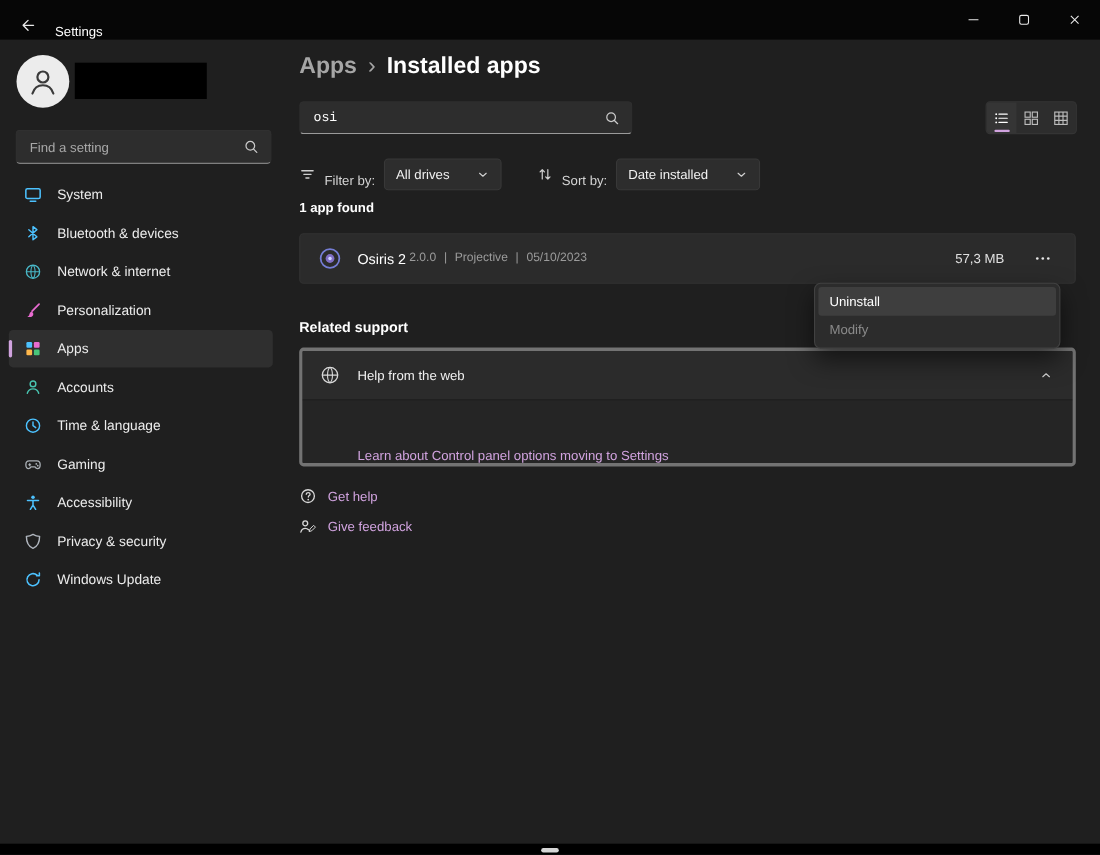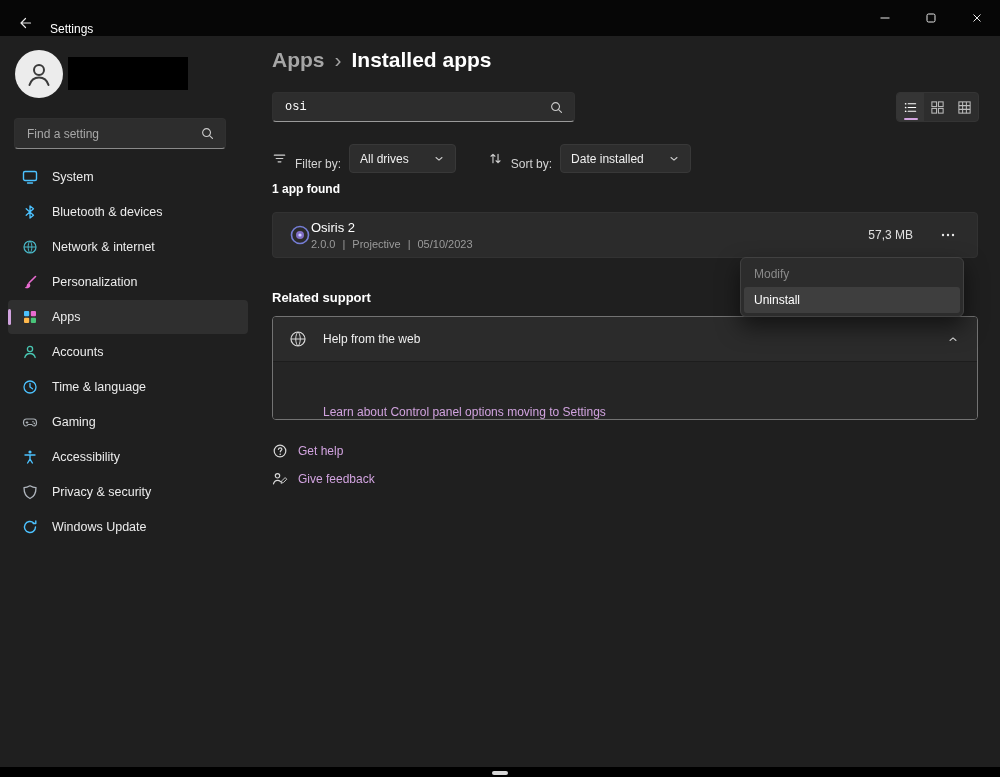--- a/index.html
+++ b/index.html
@@ -13,21 +13,21 @@
   
   .titlebar { position:absolute; left:0; top:0; width:1000px; height:36px; background:#060606; display:flex; align-items:flex-end; }
   .back-btn { width:34px; height:26px; margin-left:8px; display:flex; align-items:center; justify-content:center; border-radius:4px; cursor:pointer; }
   .titlebar-title { margin-left:8px; font-size:12px; color:#fff; }
   .win-controls { position:absolute; right:0; top:0; display:flex; height:36px; }
   .win-btn { width:46px; height:36px; display:flex; align-items:center; justify-content:center; cursor:pointer; }
   
   .avatar { position:absolute; left:15px; top:50px; width:48px; height:48px; border-radius:50%; background:#ececec; display:flex; align-items:center; justify-content:center; }
   .redaction { position:absolute; left:68px; top:57px; width:120px; height:33px; background:#000; }
   
-  .side-search { position:absolute; left:14px; top:118px; width:212px; height:31px; background:#2d2d2d; border:1px solid #303030; border-bottom:1px solid #8a8a8a; border-radius:4px; display:flex; align-items:center; }
+  .side-search { position:absolute; left:14px; top:118px; width:233px; height:31px; background:#2d2d2d; border:1px solid #303030; border-bottom:1px solid #8a8a8a; border-radius:4px; display:flex; align-items:center; }
   .side-search input { flex:1; background:transparent; border:none; outline:none; color:#e8e8e8; font-family:"Liberation Sans",sans-serif; font-size:12px; padding:0 8px 0 12px; }
   .side-search input::placeholder { color:#a8a8a8; }
   .side-search .mag { margin-right:10px; }
   .nav { position:absolute; left:8px; top:160px; width:240px; }
   .nav-item { position:relative; height:34px; display:flex; align-items:center; gap:14px; padding-left:14px; border-radius:4px; cursor:pointer; margin-bottom:1px; }
   .nav-item.selected { background:#2f2f2f; }
   .nav-item .pill { position:absolute; left:0; top:9px; width:3px; height:16px; border-radius:2px; background:var(--accent,#d1a3df); }
   .nav-label { font-size:12.5px; color:#ececec; }
   .icn { flex:none; display:block; }
   
@@ -43,33 +43,33 @@
   .vt.selected::after { content:""; position:absolute; bottom:1px; left:50%; transform:translateX(-50%); width:14px; height:2px; border-radius:2px; background:var(--accent,#d1a3df); }
   .filter-row { position:absolute; left:272px; top:144px; height:29px; display:flex; align-items:center; gap:8px; }
   .filter-label { color:#d4d4d4; font-size:12px;margin-top:10px; }
   .dropdown { height:29px; background:#2d2d2d; border:1px solid #383838; border-radius:4px; display:flex; align-items:center; gap:24px; padding:0 10px; cursor:pointer; }
   .dropdown .dd-value { color:#f0f0f0; font-size:12px; }
   .gap24 { width:16px; }
   .results-count { position:absolute; left:272px; top:182px; font-size:12px; font-weight:700; color:#fff; }
   
   .app-card { position:absolute; left:272px; top:212px; width:706px; height:46px; background:#2b2b2b; border:1px solid #323232; border-radius:4px; display:flex; align-items:center; }
   .app-icon { margin-left:16px; }
-  .app-texts { display:flex; flex-direction:column; gap:3px; }
+  .app-texts { margin-left:14px; display:flex; gap:3px; }
   .app-name { font-size:13px; color:#fff; }
   .app-meta { font-size:11px; color:#9b9b9b; display:flex; gap:7px; }
   .app-size { position:absolute; right:64px; top:50%; transform:translateY(-50%); font-size:12px; color:#e0e0e0; }
   .more-btn { position:absolute; right:14px; top:50%; transform:translateY(-50%); width:30px; height:26px; display:flex; align-items:center; justify-content:center; border-radius:4px; cursor:pointer; }
   
   .ctx-menu { position:absolute; left:740px; top:257px; width:224px; background:#2c2c2c; border:1px solid #414141; border-radius:6px; padding:3px; box-shadow:0 10px 22px rgba(0,0,0,.55); z-index:10; }
   .ctx-item { height:26px; display:flex; align-items:center; padding-left:10px; border-radius:3px; font-size:12px; cursor:pointer; }
   .ctx-item.disabled { color:#8a8a8a; cursor:default; }
   .ctx-item.active { background:#3e3e3e; color:#fff; }
   
   .related-heading { position:absolute; left:272px; top:290px; font-size:13px; font-weight:700; color:#fff; }
-  .expander { position:absolute; left:272px; top:316px; width:706px; border:1px solid #737373; border-radius:4px; overflow:hidden; }
+  .expander { position:absolute; left:272px; top:316px; width:706px; border:3px solid #737373; border-radius:4px; overflow:hidden; }
   .expander-header { height:45px; background:#2b2b2b; display:flex; align-items:center; cursor:pointer; border-bottom:1px solid #1d1d1d; }
   .expander-header .globe { margin-left:16px; }
   .expander-title { margin-left:16px; font-size:12px; color:#f0f0f0; }
   .expander-chevron { margin-left:auto; margin-right:18px; }
   .expander-body { height:57px; background:#252525; display:flex; align-items:flex-end; }
   .web-link { margin-left:50px; font-size:12px; color:var(--accent,#d1a3df); cursor:pointer; }
   
   .foot-row { position:absolute; left:272px; display:flex; align-items:center; gap:10px; }
   .foot-row.help { top:443px; }
   .foot-row.feedback { top:471px; }
@@ -293,22 +293,22 @@
     <div class="more-btn">
       <svg class="icn" width="16" height="16" viewBox="0 0 16 16">
           <circle cx="3" cy="8" r="1.2" fill="#e8e8e8"></circle>
           <circle cx="8" cy="8" r="1.2" fill="#e8e8e8"></circle>
           <circle cx="13" cy="8" r="1.2" fill="#e8e8e8"></circle>
         </svg>
     </div>
   </div>
 
   <div class="ctx-menu">
+    <div class="ctx-item active">Uninstall</div>
     <div class="ctx-item disabled">Modify</div>
-    <div class="ctx-item active">Uninstall</div>
   </div>
 
   <div class="related-heading">Related support</div>
 
   <div class="expander">
     <div class="expander-header">
       <svg class="icn globe" width="18" height="18" viewBox="0 0 18 18">
           <circle cx="9" cy="9" r="7" fill="none" stroke="#d8d8d8" stroke-width="1.2"></circle>
           <path d="M2 9h14 M9 2c3 2.3 3 11.7 0 14 M9 2c-3 2.3-3 11.7 0 14" fill="none" stroke="#d8d8d8" stroke-width="1"></path>
         </svg>

